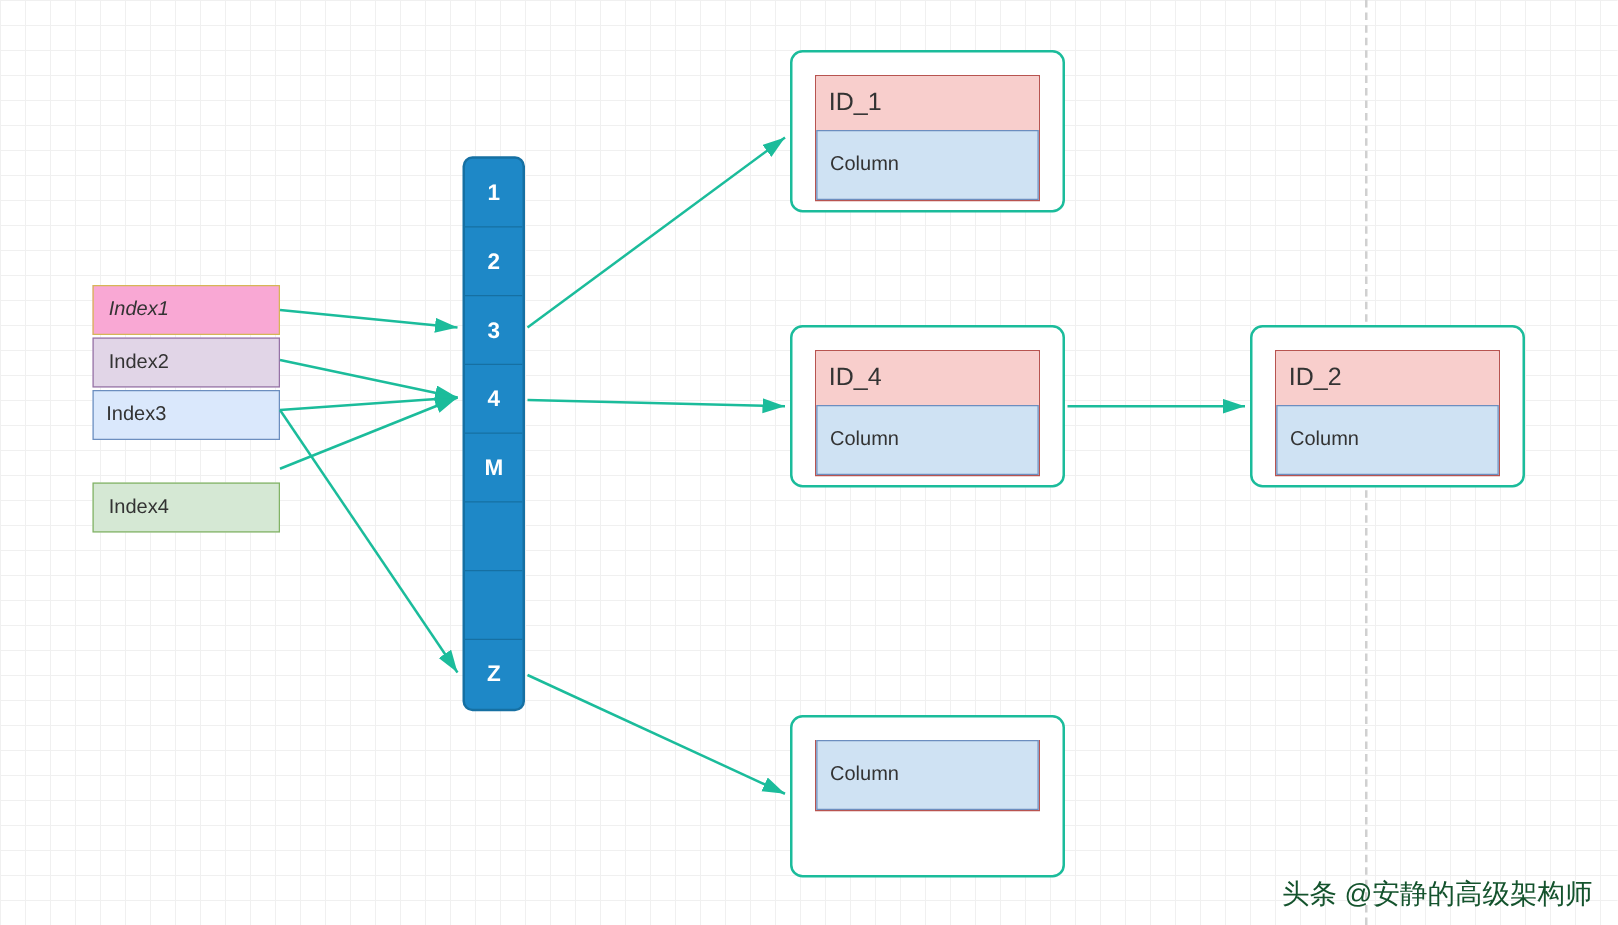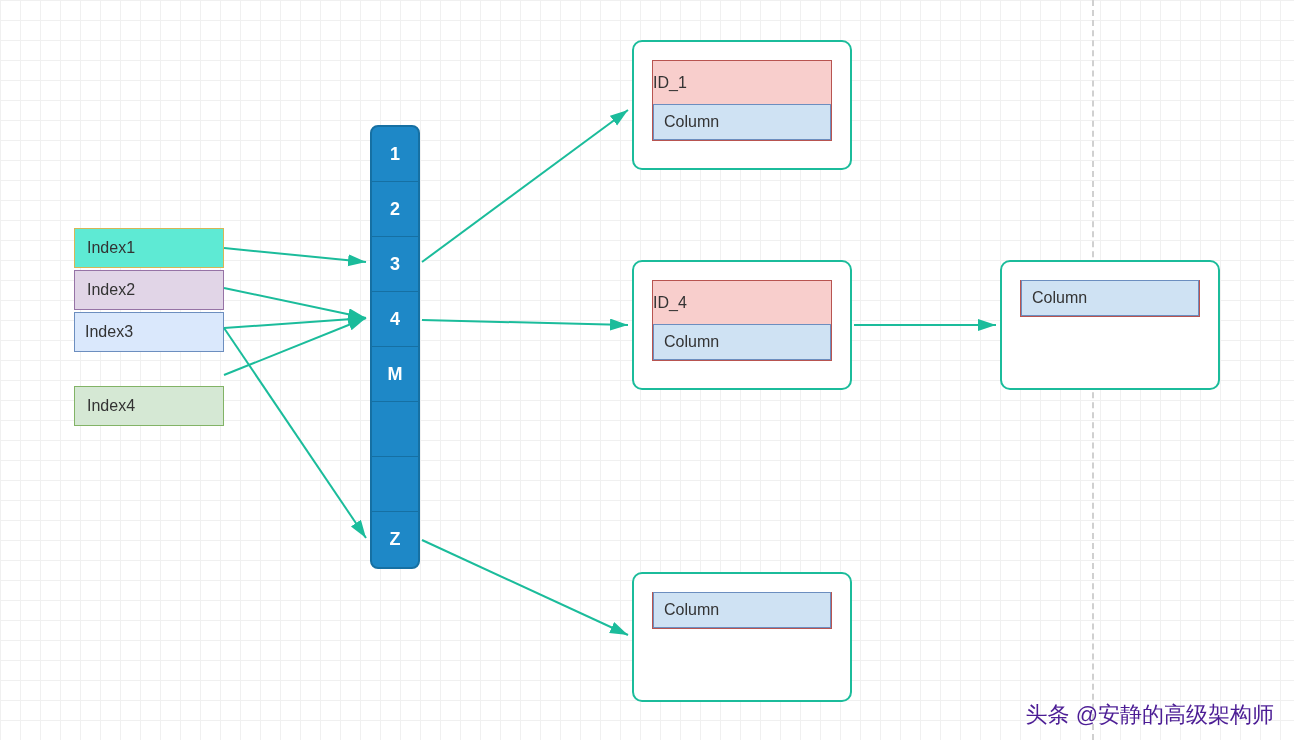--- a/index.html
+++ b/index.html
@@ -27,21 +27,21 @@
     position: absolute;
     width: 150px;
     height: 40px;
     border: 1px solid;
     display: flex;
     align-items: center;
     padding-left: 12px;
     font-size: 16px;
     color: #333;
   }
-  .idx1 { background: #5eead4; border-color: #d6b656; }
+  .idx1 { background: #f9a8d4; border-color: #d6b656; font-style: italic; }
   .idx2 { background: #e1d5e7; border-color: #9673a6; }
   .idx3 { background: #dae8fc; border-color: #6c8ebf; }
   .idx4 { background: #d5e8d4; border-color: #82b366; margin-top: 32px; }
 
   .slot-col {
     position: absolute;
     left: 370px;
     top: 125px;
     width: 50px;
     border-radius: 8px;
@@ -77,25 +77,26 @@
     left: 18px;
     right: 18px;
     border: 1px solid #b85450;
   }
   .record-id {
     height: 44px;
     background: #f8cecc;
     border-bottom: 1px solid #b85450;
     display: flex;
     align-items: center;
-    font-size: 16px;
+    padding-left: 10px;
+    font-size: 20px;
     color: #333;
   }
   .record-col {
-    height: 36px;
+    height: 56px;
     background: #cfe2f3;
     border: 1px solid #6c8ebf;
     margin-top: -1px;
     display: flex;
     align-items: center;
     padding-left: 10px;
     font-size: 16px;
     color: #333;
   }
 
@@ -104,21 +105,21 @@
     top: 0; left: 0;
     width: 1294px;
     height: 740px;
     pointer-events: none;
   }
   .watermark {
     position: absolute;
     right: 20px;
     bottom: 10px;
     font-size: 22px;
-    color: #4c1d95;
+    color: #14532d;
     font-family: "Microsoft YaHei", sans-serif;
   }
 </style>
 </head>
 <body>
 
 <div class="vline"></div>
 
 <div id="index-container">
     <div class="index-box idx1" style="left: 74px; top: 228px;">Index1</div>
@@ -146,20 +147,21 @@
       </div>
     </div>
     <div class="record" style="left: 632px; top: 260px; text-align: right;">
       <div class="record-inner">
         <div class="record-id">ID_4</div>
         <div class="record-col">Column</div>
       </div>
     </div>
     <div class="record" style="left: 1000px; top: 260px;">
       <div class="record-inner">
+        <div class="record-id">ID_2</div>
         <div class="record-col">Column</div>
       </div>
     </div>
     <div class="record" style="left: 632px; top: 572px;">
       <div class="record-inner">
         <div class="record-col">Column</div>
       </div>
     </div>
   </div>
 

